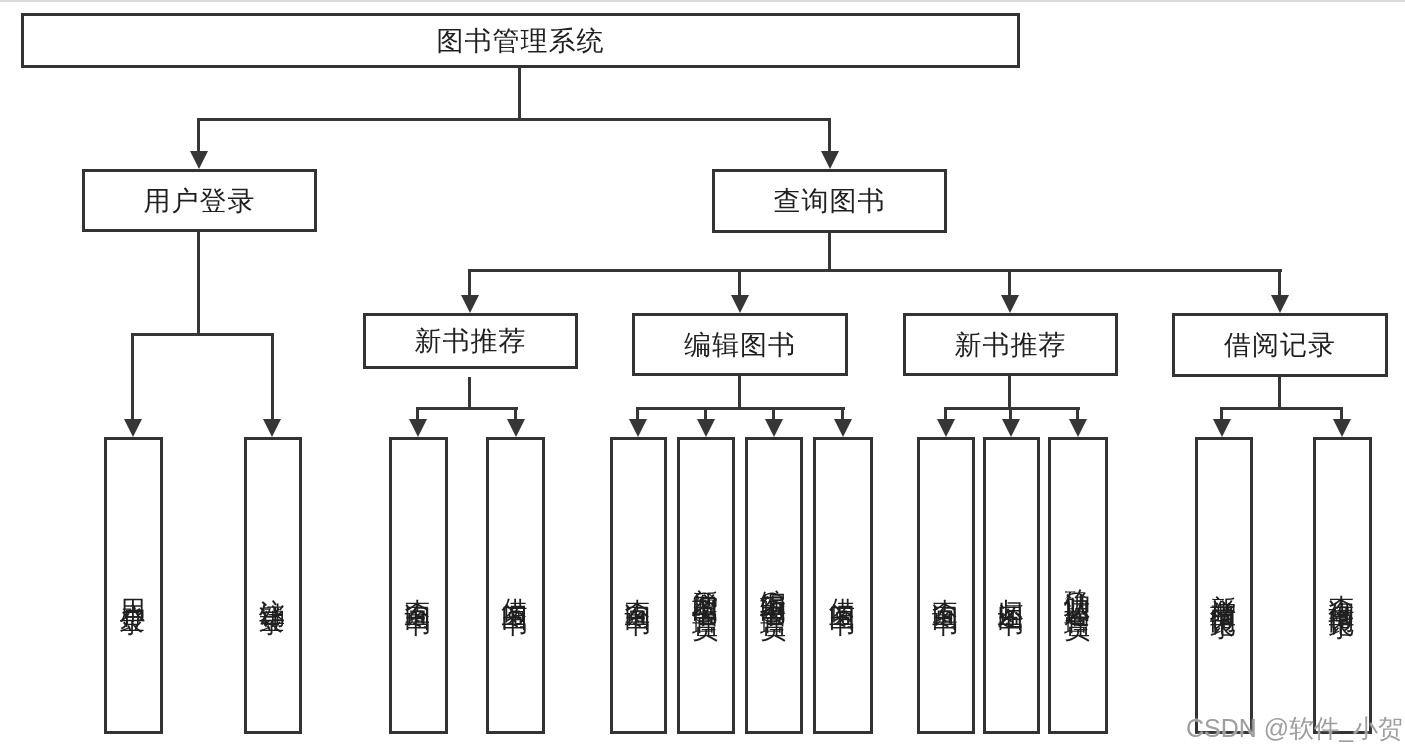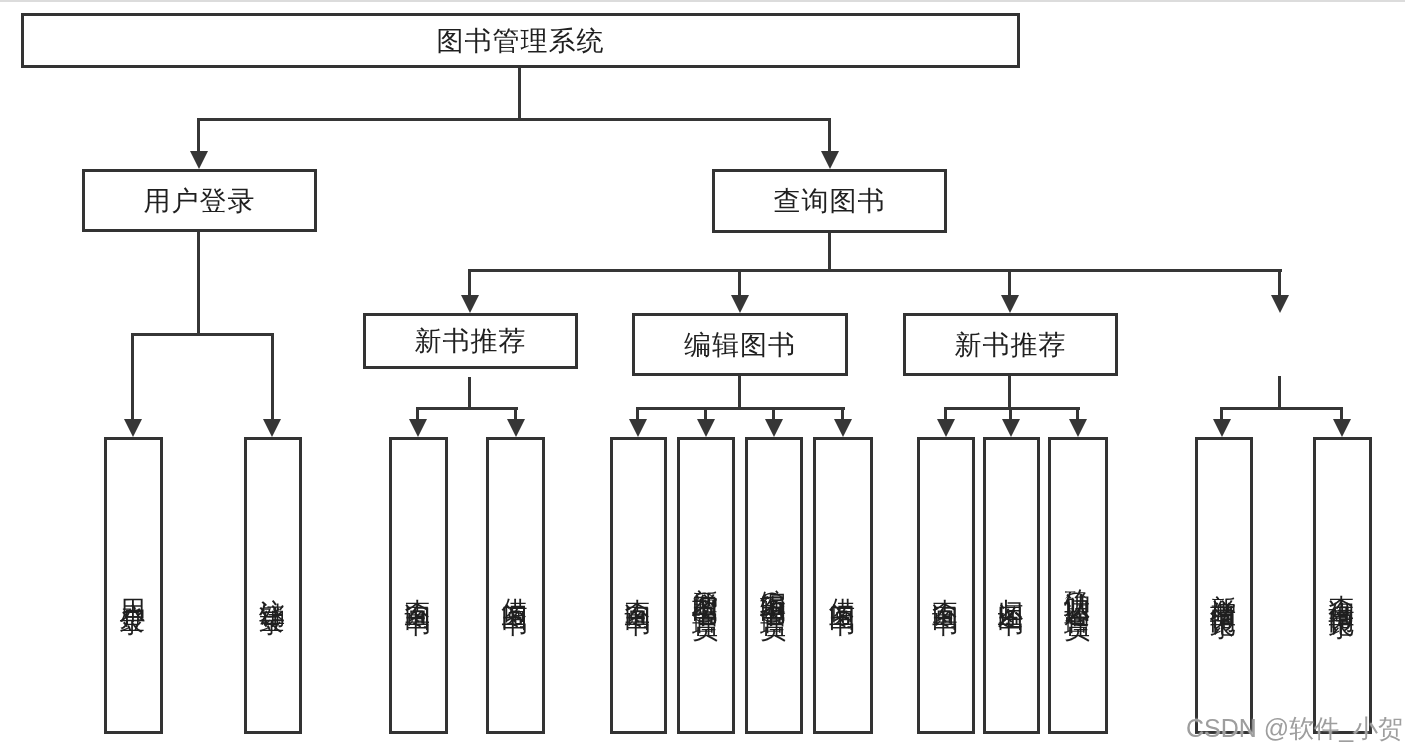--- a/index.html
+++ b/index.html
@@ -98,20 +98,23 @@
 
   <div class="box h-label" style="left:363px; top:313px; width:215px; height:56px;">
     <span>新书推荐</span>
   </div>
   <div class="box h-label" style="left:632px; top:313px; width:216px; height:63px;">
     <span>编辑图书</span>
   </div>
   <div class="box h-label" style="left:903px; top:313px; width:215px; height:63px;">
     <span>新书推荐</span>
   </div>
+  <div class="box h-label" style="left:1172px; top:313px; width:216px; height:64px;">
+    <span>借阅记录</span>
+  </div>
 
   <div class="vline" style="left:468px; top:377px; height:33px;"></div>
   <div class="hline" style="left:417px; top:407px; width:101px;"></div>
   <div class="vline" style="left:416px; top:407px; height:14px;"></div>
   <div class="arr" style="left:409px; top:419px;"></div>
   <div class="vline" style="left:514px; top:407px; height:14px;"></div>
   <div class="arr" style="left:507px; top:419px;"></div>
 
   <div class="vline" style="left:738px; top:376px; height:34px;"></div>
   <div class="hline" style="left:637px; top:407px; width:208px;"></div>

